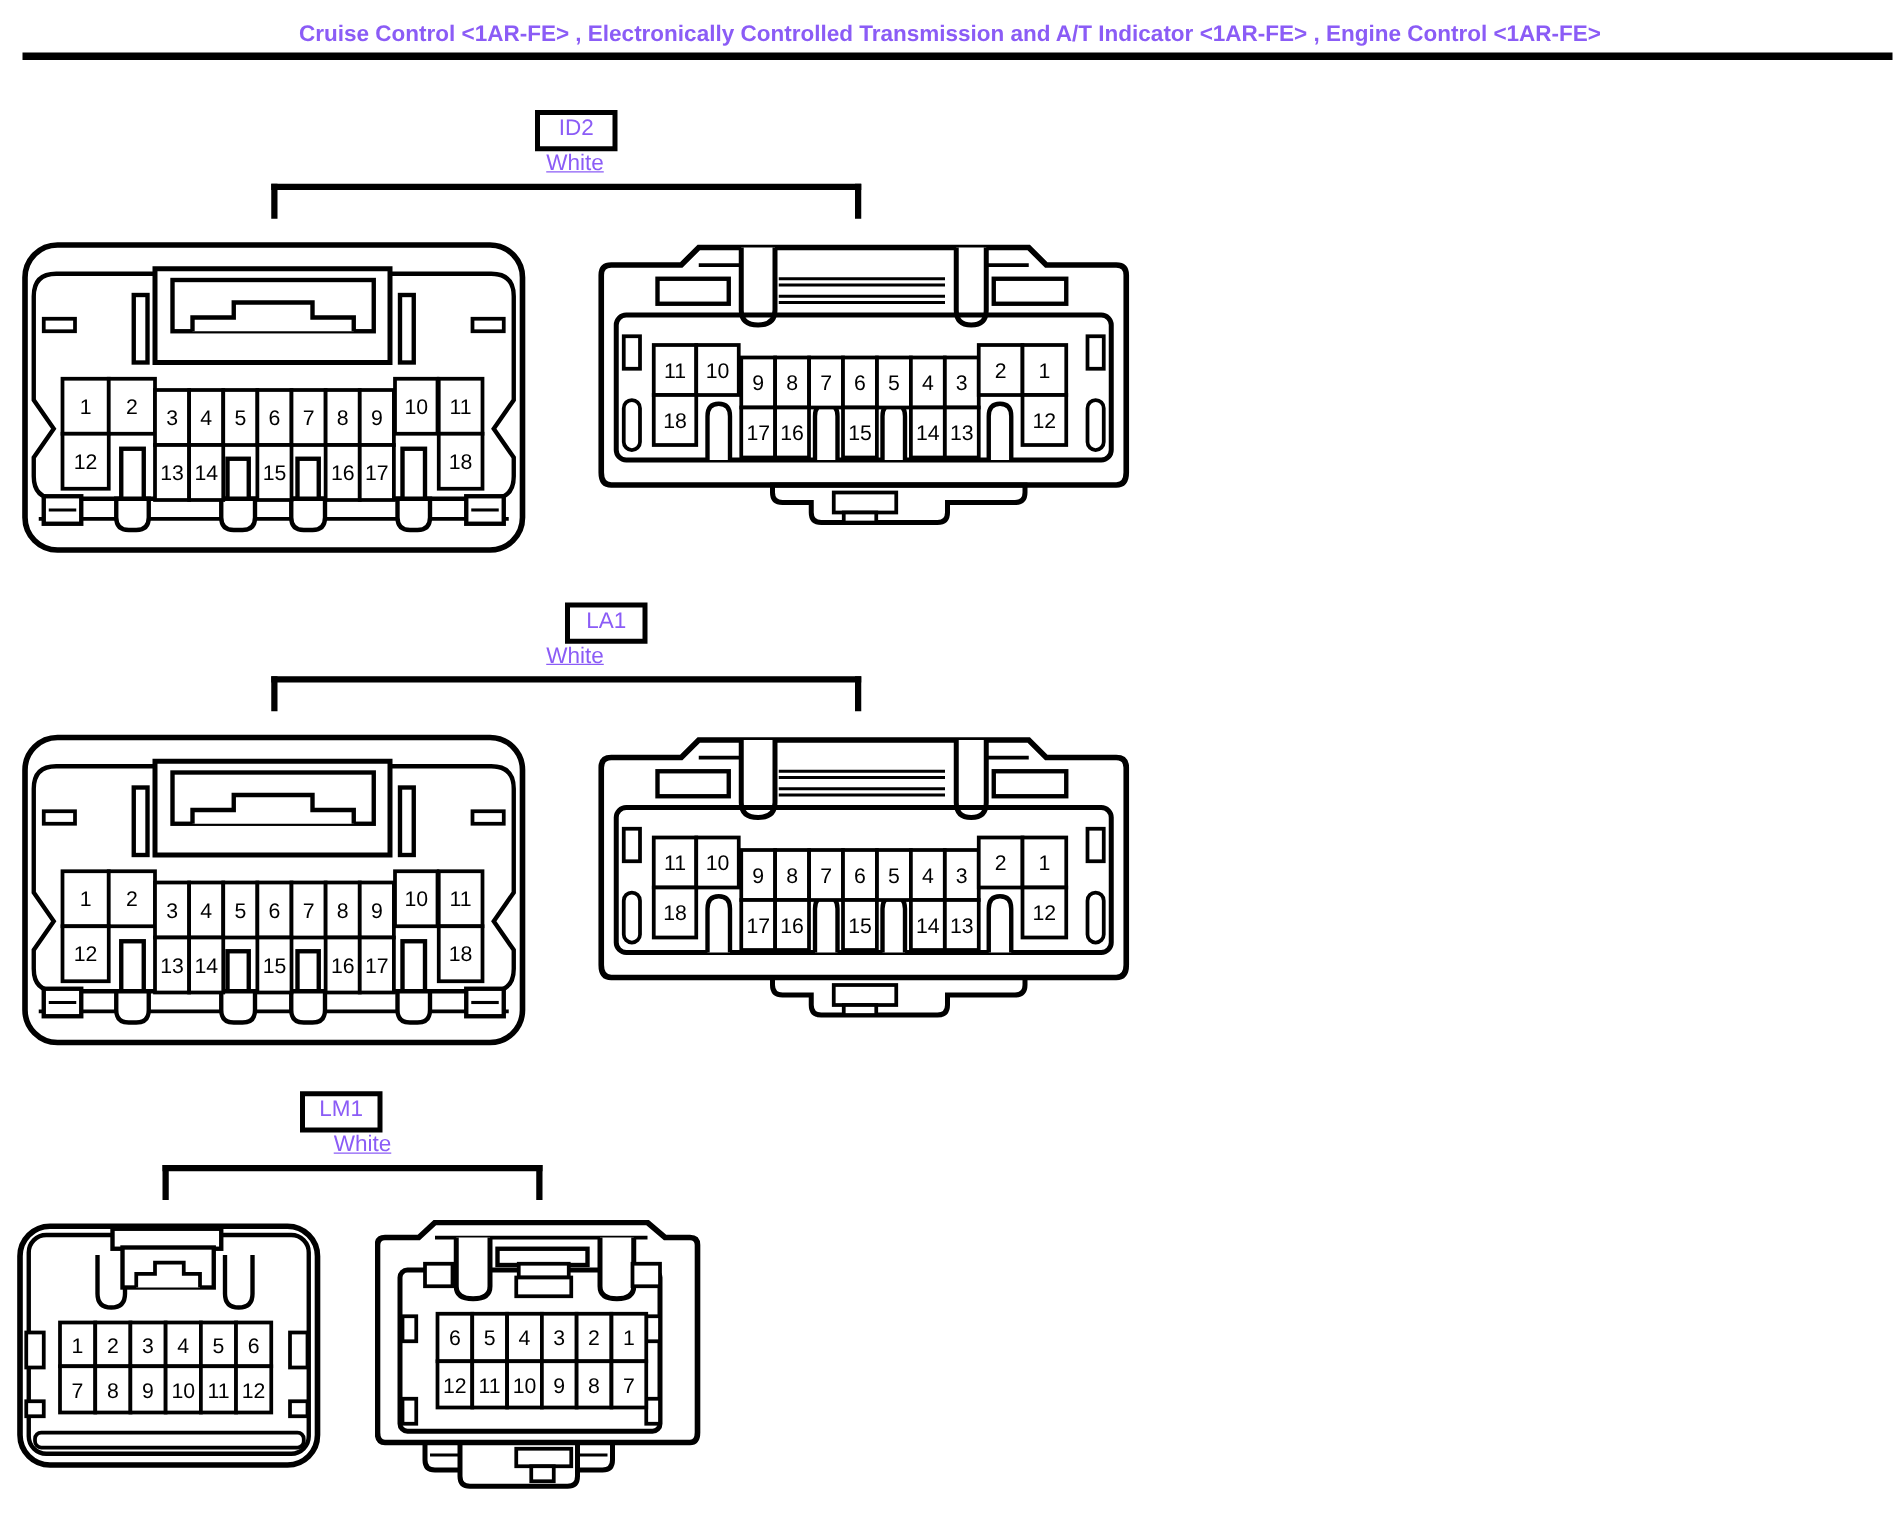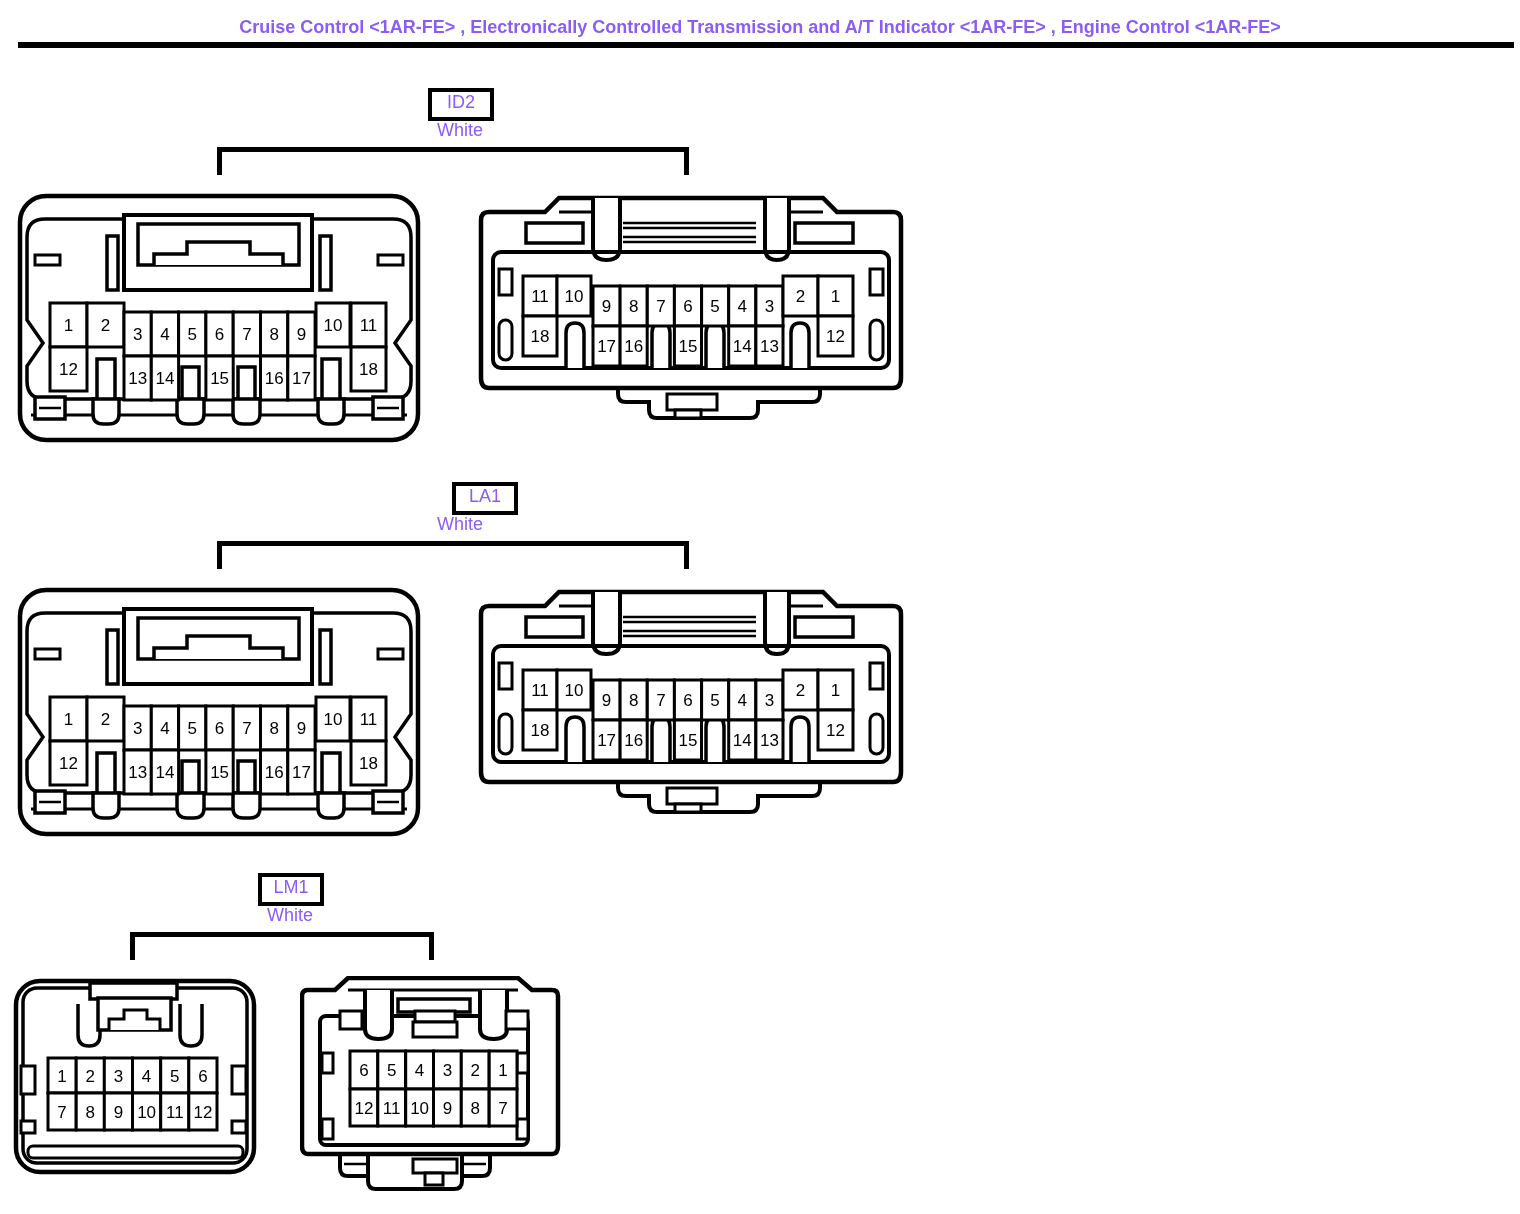--- a/index.html
+++ b/index.html
@@ -3,21 +3,21 @@
 <meta charset="utf-8">
 <style>
   html,body{margin:0;padding:0;background:#fff;}
   .page{position:relative;width:1520px;height:1214px;background:#fff;overflow:hidden;
         font-family:"Liberation Sans",sans-serif;color:#8b5cf6;}
   .title{position:absolute;top:17px;left:0;width:100%;text-align:center;
          font-size:18px;font-weight:bold;letter-spacing:0;white-space:nowrap;}
   .rule{position:absolute;left:18px;width:1496px;top:42px;height:6px;background:#000;}
   .label-box{position:absolute;width:66px;height:33px;border:4px solid #000;box-sizing:border-box;
              display:flex;align-items:flex-start;justify-content:center;font-size:18px;background:#fff;}
-  .color-label{position:absolute;width:120px;text-align:center;font-size:18px;}
+  .color-label{position:absolute;width:120px;text-align:center;font-size:18px;text-decoration:underline;}
   .bracket{position:absolute;height:28px;border:5px solid #000;border-bottom:none;box-sizing:border-box;}
   .conn{position:absolute;}
   
   .o45{stroke:#000;stroke-width:4.5;fill:none}
   .o4{stroke:#000;stroke-width:4;fill:none}
   .o35{stroke:#000;stroke-width:3.5;fill:none}
   .o3{stroke:#000;stroke-width:3;fill:none}
   .o25{stroke:#000;stroke-width:2.5;fill:none}
   .w4{stroke:#000;stroke-width:4;fill:#fff}
   .w35{stroke:#000;stroke-width:3.5;fill:#fff}
@@ -301,21 +301,21 @@
       <text x="67" y="152">18</text>
       <text x="133.6" y="162">17</text>
       <text x="160.7" y="162">16</text>
       <text x="215" y="162">15</text>
       <text x="269.3" y="162">14</text>
       <text x="296.4" y="162">13</text>
       <text x="362.5" y="152">12</text>
     </g>
   </svg>
 
-  <div class="label-box" style="left:258px;top:873px">
+  <div class="label-box" style="left:240px;top:873px">
     <span>LM1</span>
   </div>
   <div class="color-label" style="left:230px;top:905px">White</div>
   <div class="bracket" style="left:130px;top:932px;width:304px"></div>
 
   <svg class="conn" style="left:13px;top:978px" width="244" height="200" viewBox="0 0 244 200">
     <g>
       <rect class="o45" x="3" y="3" width="238" height="191" rx="24"></rect>
       <rect class="o35" x="10" y="10" width="224" height="175" rx="14"></rect>
       <rect class="o3" x="15" y="168" width="215" height="12" rx="5"></rect>

